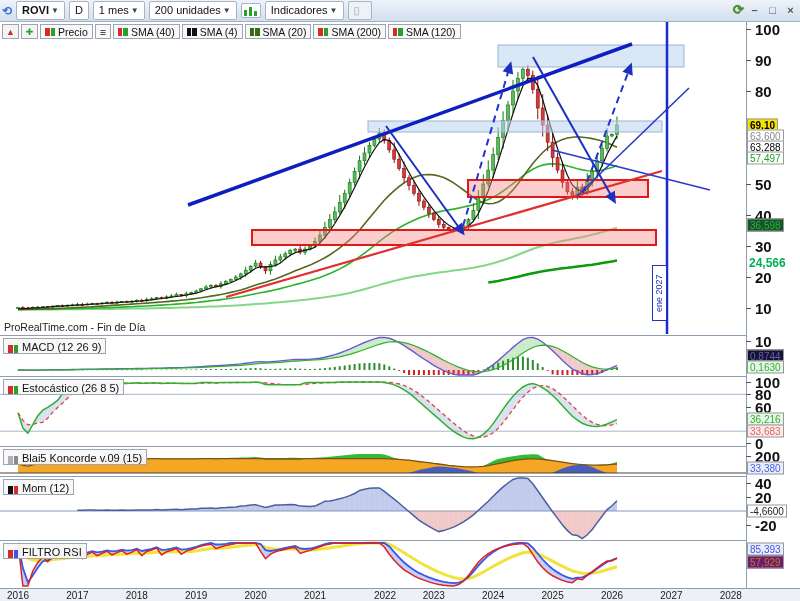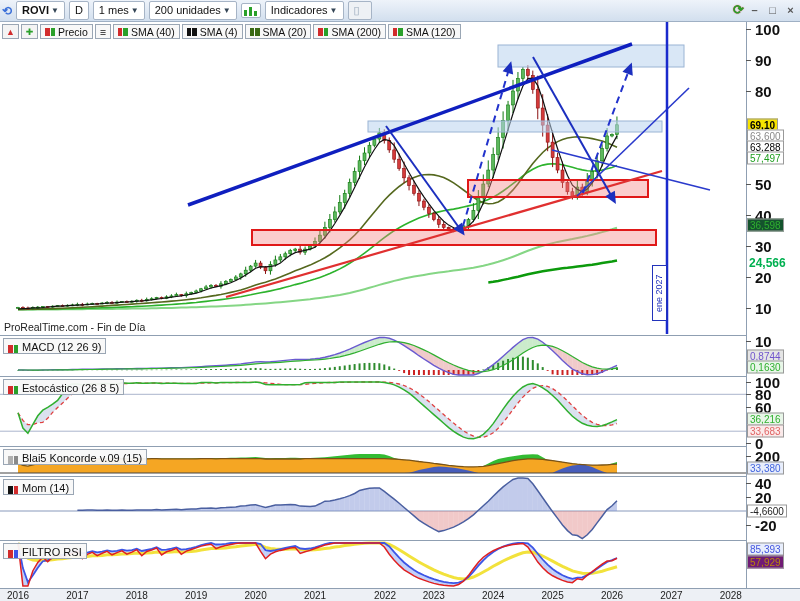--- a/index.html
+++ b/index.html
@@ -1032,21 +1032,21 @@
       <i style="background:#b0b0b0"></i>
       <i style="background:#8a8a8a"></i>
     </span>
   <span>Blai5 Koncorde v.09 (15)</span>
 </div>
 <div class="ptitle abs" style="left:3px;top:479px">
   <span class="ic">
       <i style="background:#111"></i>
       <i style="background:#d22c2c"></i>
     </span>
-  <span>Mom (14)</span>
+  <span>Mom (12)</span>
 </div>
 <div class="ptitle abs" style="left:3px;top:543px">
   <span class="ic">
       <i style="background:#d22c2c"></i>
       <i style="background:#3c55e6"></i>
     </span>
   <span>FILTRO RSI</span>
 </div>
 
 <div class="hsep abs" style="top:335px"></div>
@@ -1088,21 +1088,21 @@
     <div class="tickno" style="top: 308px;">10</div>
     <div class="tickdash" style="top: 308px;"></div>
     <div class="vlabel" style="top: 125px; color: rgb(0, 0, 0); background: rgb(247, 228, 0); font-weight: bold;">69,10</div>
     <div class="vlabel" style="top: 136px; color: rgb(138, 138, 138); background: rgb(255, 255, 255);">63,600</div>
     <div class="vlabel" style="top: 147px; color: rgb(0, 0, 0); background: rgb(255, 255, 255);">63,288</div>
     <div class="vlabel" style="top: 158px; color: rgb(31, 158, 31); background: rgb(255, 255, 255);">57,497</div>
     <div class="vlabel" style="top: 225px; color: rgb(47, 175, 47); background: #14532d;">36,598</div>
     <div class="vlabel" style="top: 263px; color: rgb(0, 176, 80); border: none; font-weight: bold; font-size: 12px;">24,566</div>
     <div class="tickno" style="top: 341px;">10</div>
     <div class="tickdash" style="top: 341px;"></div>
-    <div class="vlabel" style="top: 356px; color: rgb(112, 85, 204); background: #e5e5e5;">0,8744</div>
+    <div class="vlabel" style="top: 356px; color: rgb(112, 85, 204); background: #0f172a;">0,8744</div>
     <div class="vlabel" style="top: 367px; color: rgb(47, 175, 47); background: rgb(232, 246, 232);">0,1630</div>
     <div class="tickno" style="top: 382px;">100</div>
     <div class="tickdash" style="top: 382px;"></div>
     <div class="tickno" style="top: 394px;">80</div>
     <div class="tickdash" style="top: 394px;"></div>
     <div class="tickno" style="top: 407px;">60</div>
     <div class="tickdash" style="top: 407px;"></div>
     <div class="tickno" style="top: 443px;">0</div>
     <div class="tickdash" style="top: 443px;"></div>
     <div class="vlabel" style="top: 419px; color: rgb(47, 175, 47); background: rgb(232, 246, 232);">36,216</div>

